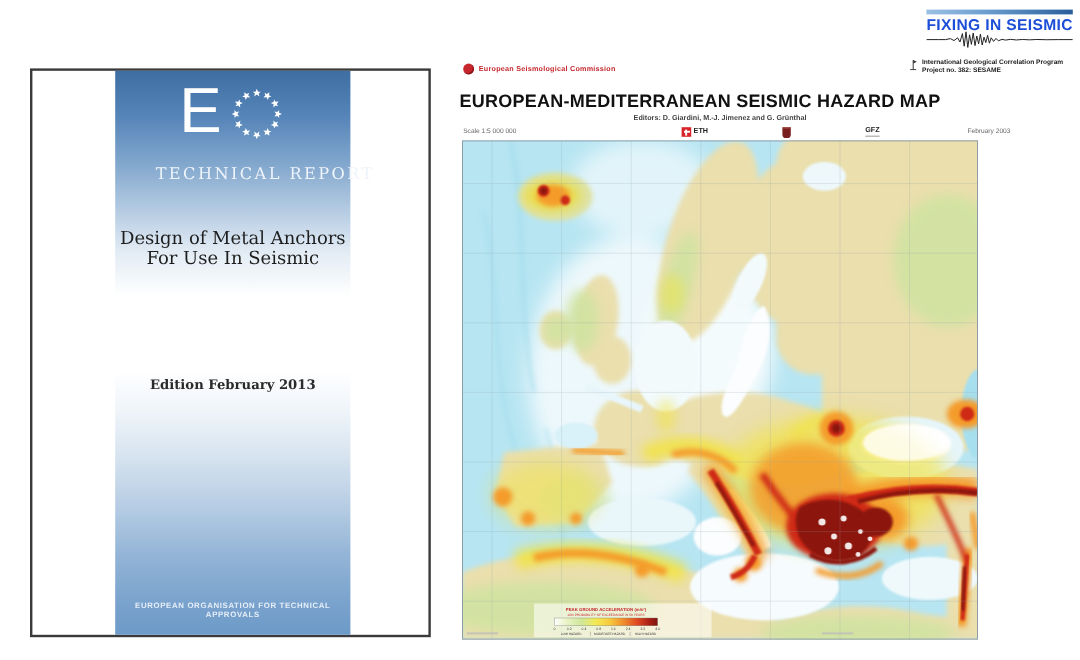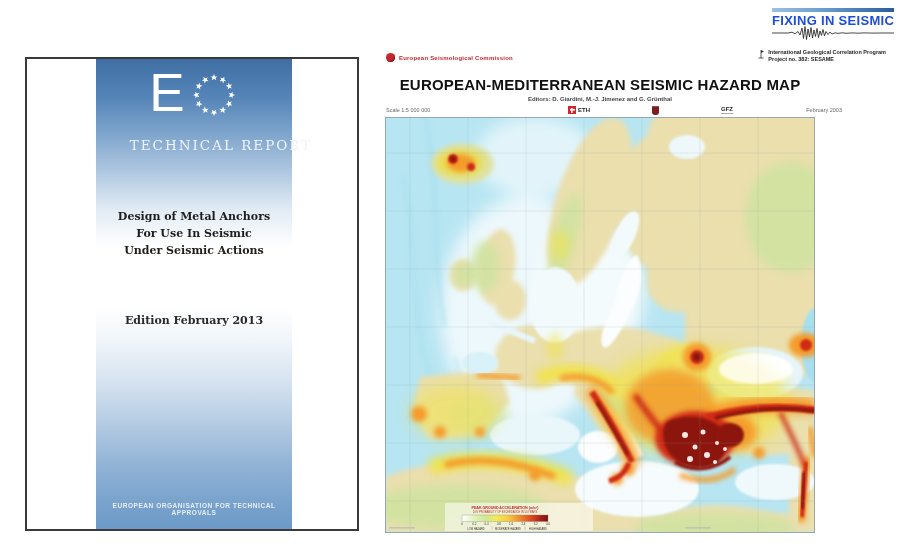--- a/index.html
+++ b/index.html
@@ -12,22 +12,22 @@
   .cover-strip{position:absolute;left:69px;top:0;width:196px;height:100%;
     background:linear-gradient(180deg,#3f6ea2 0%,#5584b8 8%,#7fa5cc 16%,#b6cce3 25%,
       #e2ebf4 32%,#ffffff 40%,#ffffff 53%,#f0f5fa 60%,#d8e4f0 68%,#b7cde4 77%,
       #93b4d6 86%,#7aa3cd 94%,#6d9ac8 100%);}
   .eota-logo{position:absolute;top:6px;left:0;width:100%;display:flex;
              align-items:center;justify-content:center;gap:3px;color:#fff;}
   .eota-letter{font-size:53px;line-height:56px;font-weight:400;letter-spacing:1px;}
   .eu-stars{width:50px;height:50px;margin-top:3px;}
   .tech-report{position:absolute;top:78px;left:0;width:100%;text-align:center;
     font-family:"DejaVu Serif",serif;font-size:13.5px;letter-spacing:2px;color:#eef4fa;margin-left:27px;}
-  .cover-title{position:absolute;top:149px;left:0;width:100%;text-align:center;
-    font-family:"DejaVu Serif",serif;font-weight:bold;font-size:11px;
+  .cover-title{position:absolute;top:131px;left:0;width:100%;text-align:center;
+    font-family:"DejaVu Serif",serif;font-weight:normal;font-size:15px;
     line-height:17px;color:#1e1e1e;}
   .tr-block{position:absolute;top:254px;left:0;width:100%;text-align:center;
     font-family:"DejaVu Serif",serif;font-weight:bold;font-size:11px;
     line-height:15px;color:#2a2a2a;}
   .cover-footer{position:absolute;bottom:13px;left:0;width:100%;text-align:center;
     font-size:6.5px;font-weight:600;letter-spacing:.55px;color:#e6eef7;}
 
   
   .fixing-logo{position:absolute;left:772px;top:8px;width:122px;}
   .fixing-bar{width:100%;height:4px;
@@ -38,21 +38,21 @@
 
   
   .map-sheet{position:absolute;left:383px;top:45px;width:505px;height:498px;background:#fff;}
   .esc-row{position:absolute;left:3px;top:8px;display:flex;align-items:center;gap:4px;}
   .esc-dot{width:9px;height:9px;border-radius:50%;background:#c5272d;
            box-shadow:inset -1px -1px 0 #8e151a;}
   .esc-label{font-size:6px;font-weight:bold;color:#c5272d;letter-spacing:.2px;}
   .igcp{position:absolute;right:2px;top:4px;display:flex;gap:3px;align-items:flex-start;}
   .igcp-icon{width:8px;height:10px;flex:0 0 auto;}
   .igcp-text{font-size:5.5px;line-height:6.5px;color:#222;font-weight:bold;}
-  .map-title{position:absolute;left:0;top:31px;width:434px;text-align:center;
+  .map-title{position:absolute;left:0;top:31px;width:434px;
     font-size:15px;font-weight:bold;letter-spacing:.2px;color:#111;white-space:nowrap;}
   .map-editors{position:absolute;left:0;top:51px;width:434px;text-align:center;
     font-size:6px;font-weight:bold;color:#444;}
   .logos-row{position:absolute;left:185px;top:59px;width:165px;display:flex;
     justify-content:space-between;align-items:center;height:12px;}
   .logo-item{display:flex;align-items:center;gap:2px;}
   .swiss-flag{width:8px;height:8px;background:
     linear-gradient(#fff,#fff) center/5px 1.6px no-repeat,
     linear-gradient(#fff,#fff) center/1.6px 5px no-repeat,#d8232a;}
   .eth-label{font-size:6px;font-weight:bold;color:#222;}
@@ -92,21 +92,20 @@
           <use href="#star" transform="rotate(300) translate(0,-21)"></use>
           <use href="#star" transform="rotate(330) translate(0,-21)"></use>
         </svg>
       </div>
 
       <div class="tech-report">TECHNICAL REPORT</div>
 
       <div class="cover-title">
         <div>Design of Metal Anchors</div>
         <div>For Use In Seismic</div>
-        <div>Under Seismic Actions</div>
       </div>
 
       <div class="tr-block">
         <div>Edition February 2013</div>
       </div>
 
       <div class="cover-footer">EUROPEAN ORGANISATION FOR TECHNICAL APPROVALS</div>
     </div>
   </div>
 

